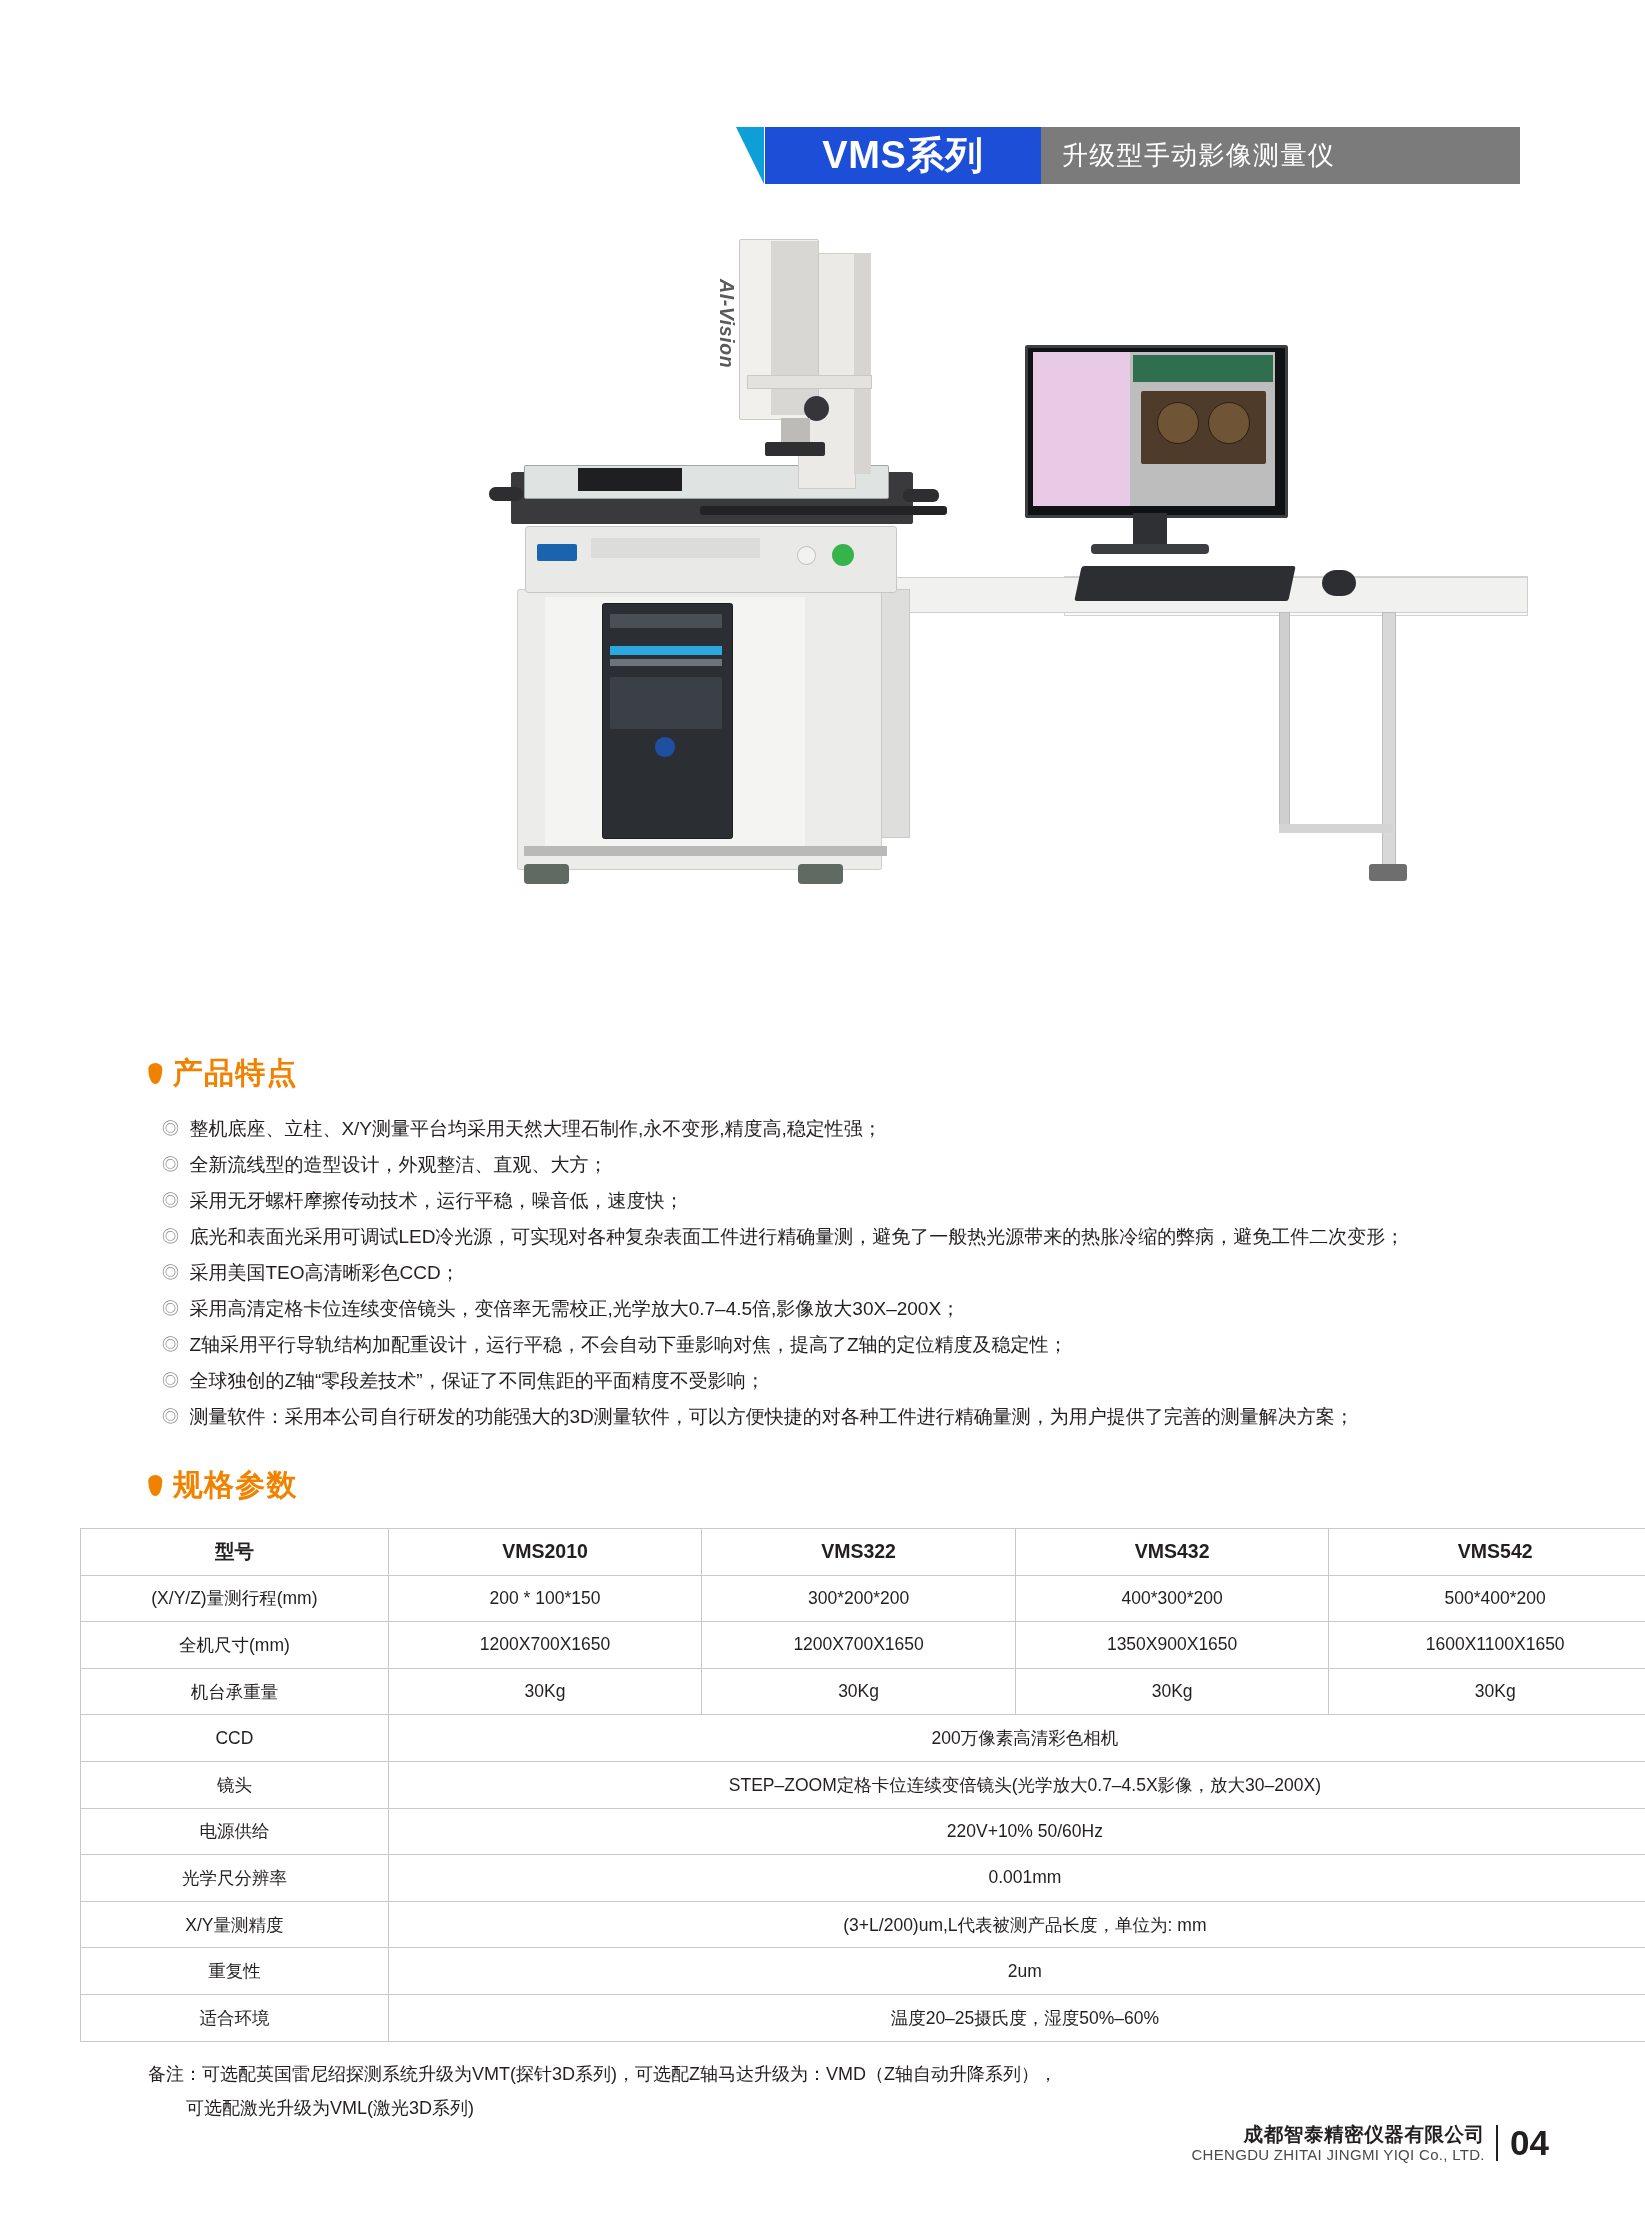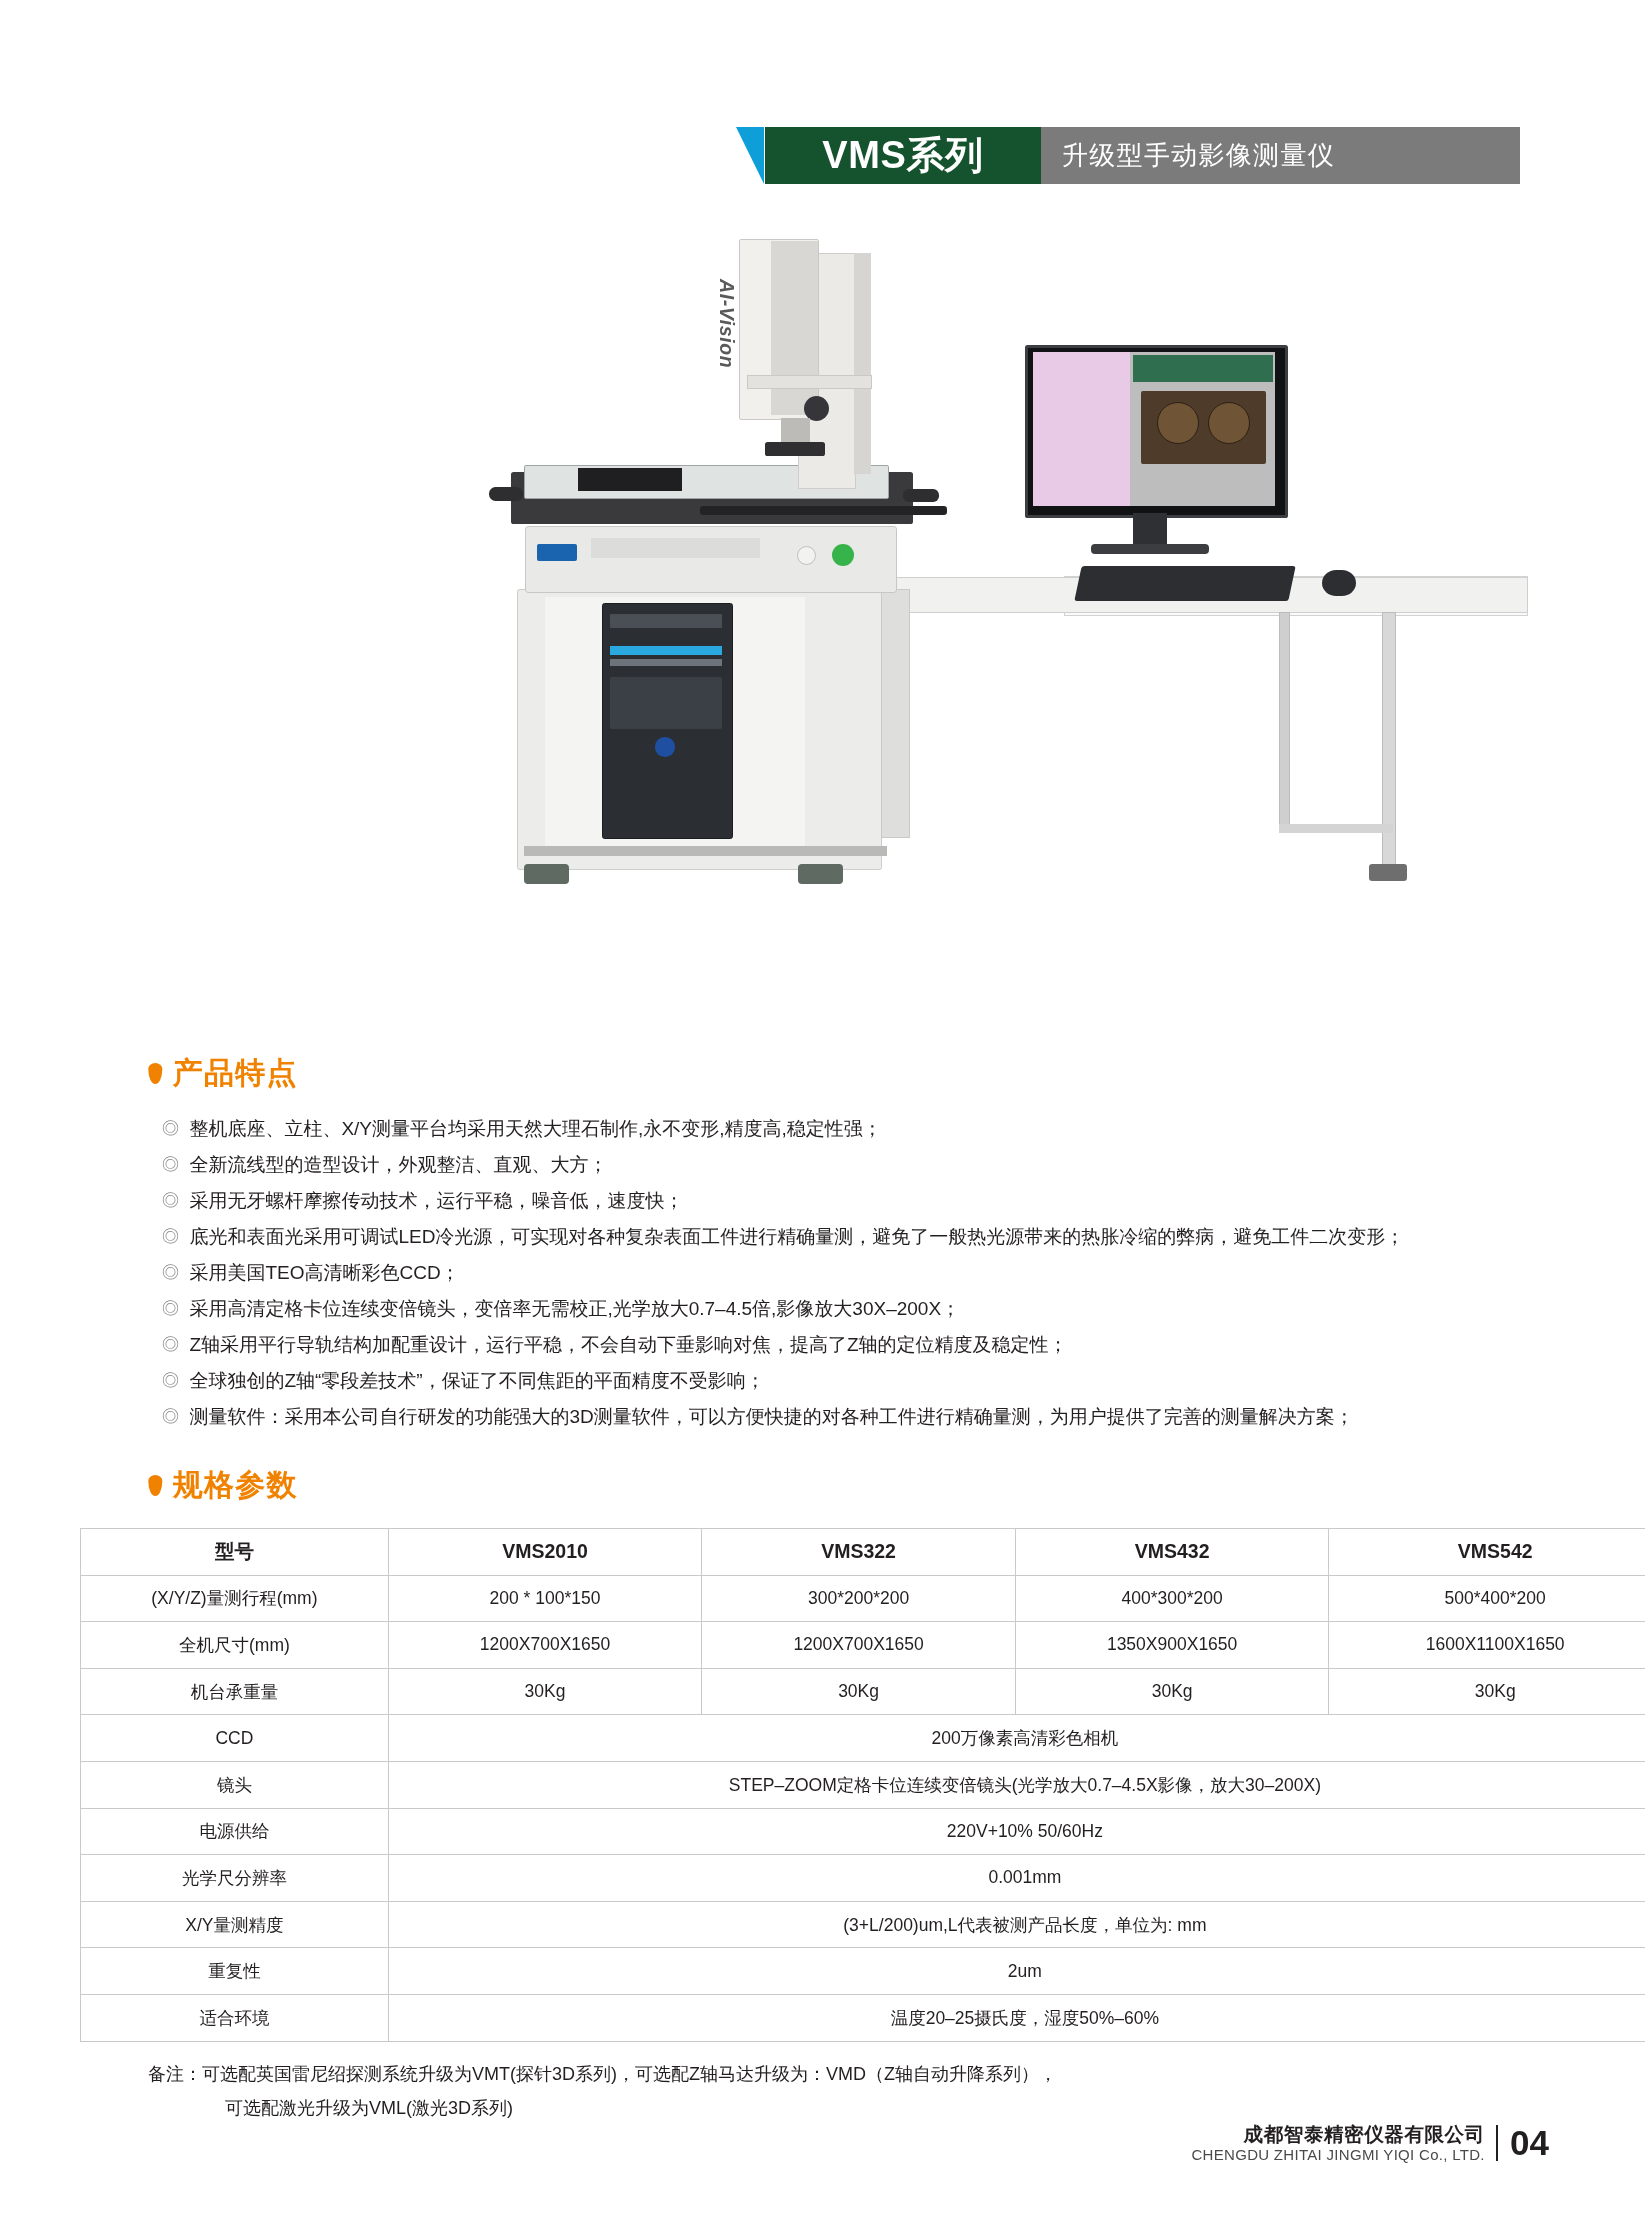--- a/index.html
+++ b/index.html
@@ -20,21 +20,21 @@
   .header-banner {
     position: absolute;
     top: 127px;
     left: 765px;
     width: 755px;
     height: 57px;
     display: flex;
     align-items: stretch;
   }
   .header-left {
-    background: #14532d;
+    background: #1d4ed8;
     width: 276px;
     display: flex;
     align-items: center;
     justify-content: center;
     position: relative;
   }
   .header-left::after {
     content: "";
     position: absolute;
     left: -28.6px;
@@ -604,21 +604,21 @@
     width: 299px;
   }
   .note {
     margin: 15.6px 0 0 148px;
     font-size: 18px;
     line-height: 34px;
     color: #231f20;
   }
   .note .indent {
     display: block;
-    margin-left: 77px;
+    margin-left: 38px;
   }
 
   
   .footer {
     position: absolute;
     bottom: 62px;
     right: 97px;
     display: flex;
     align-items: center;
     gap: 11.7px;

